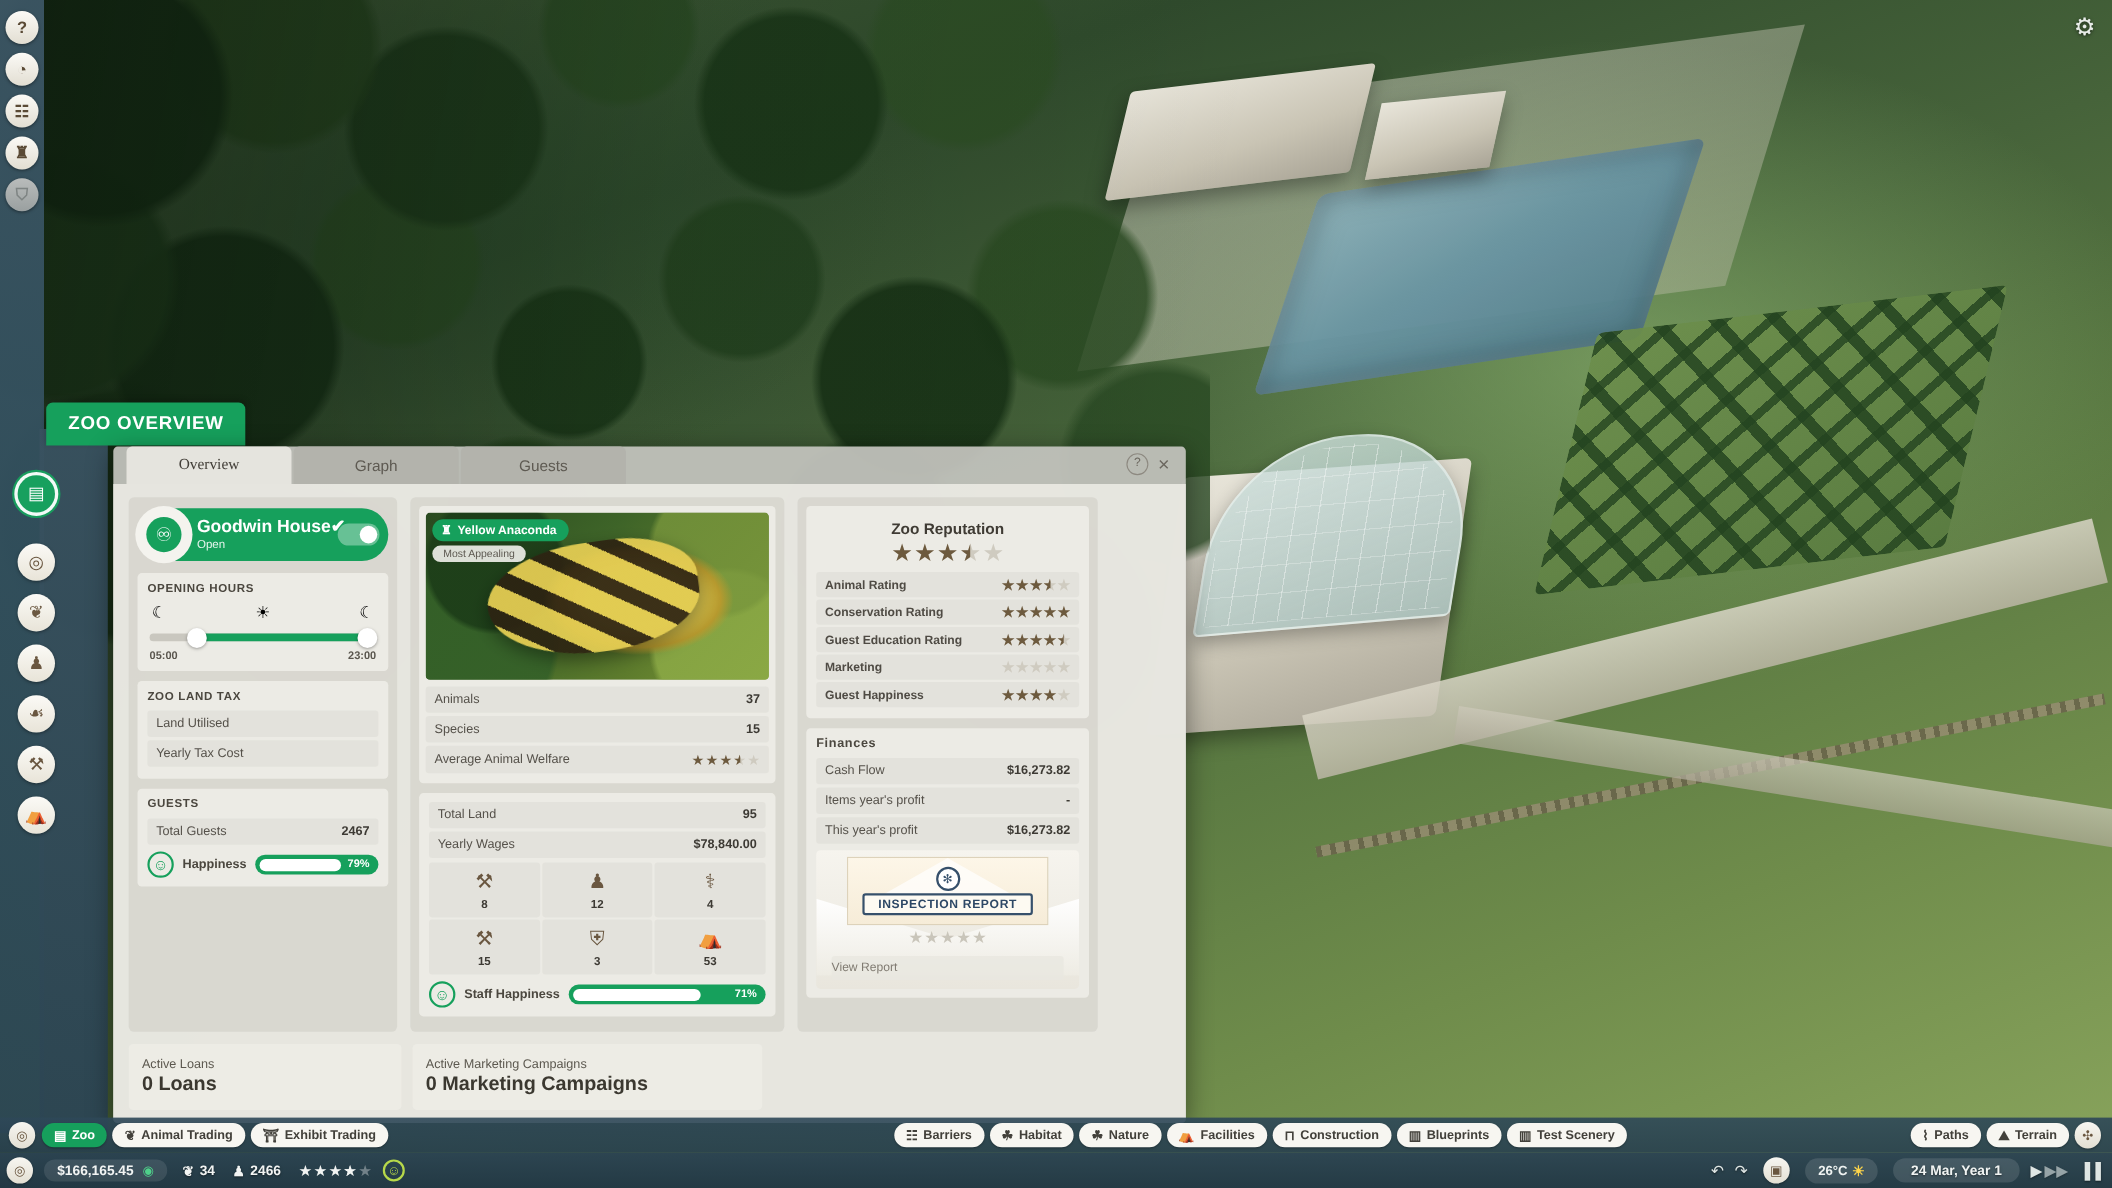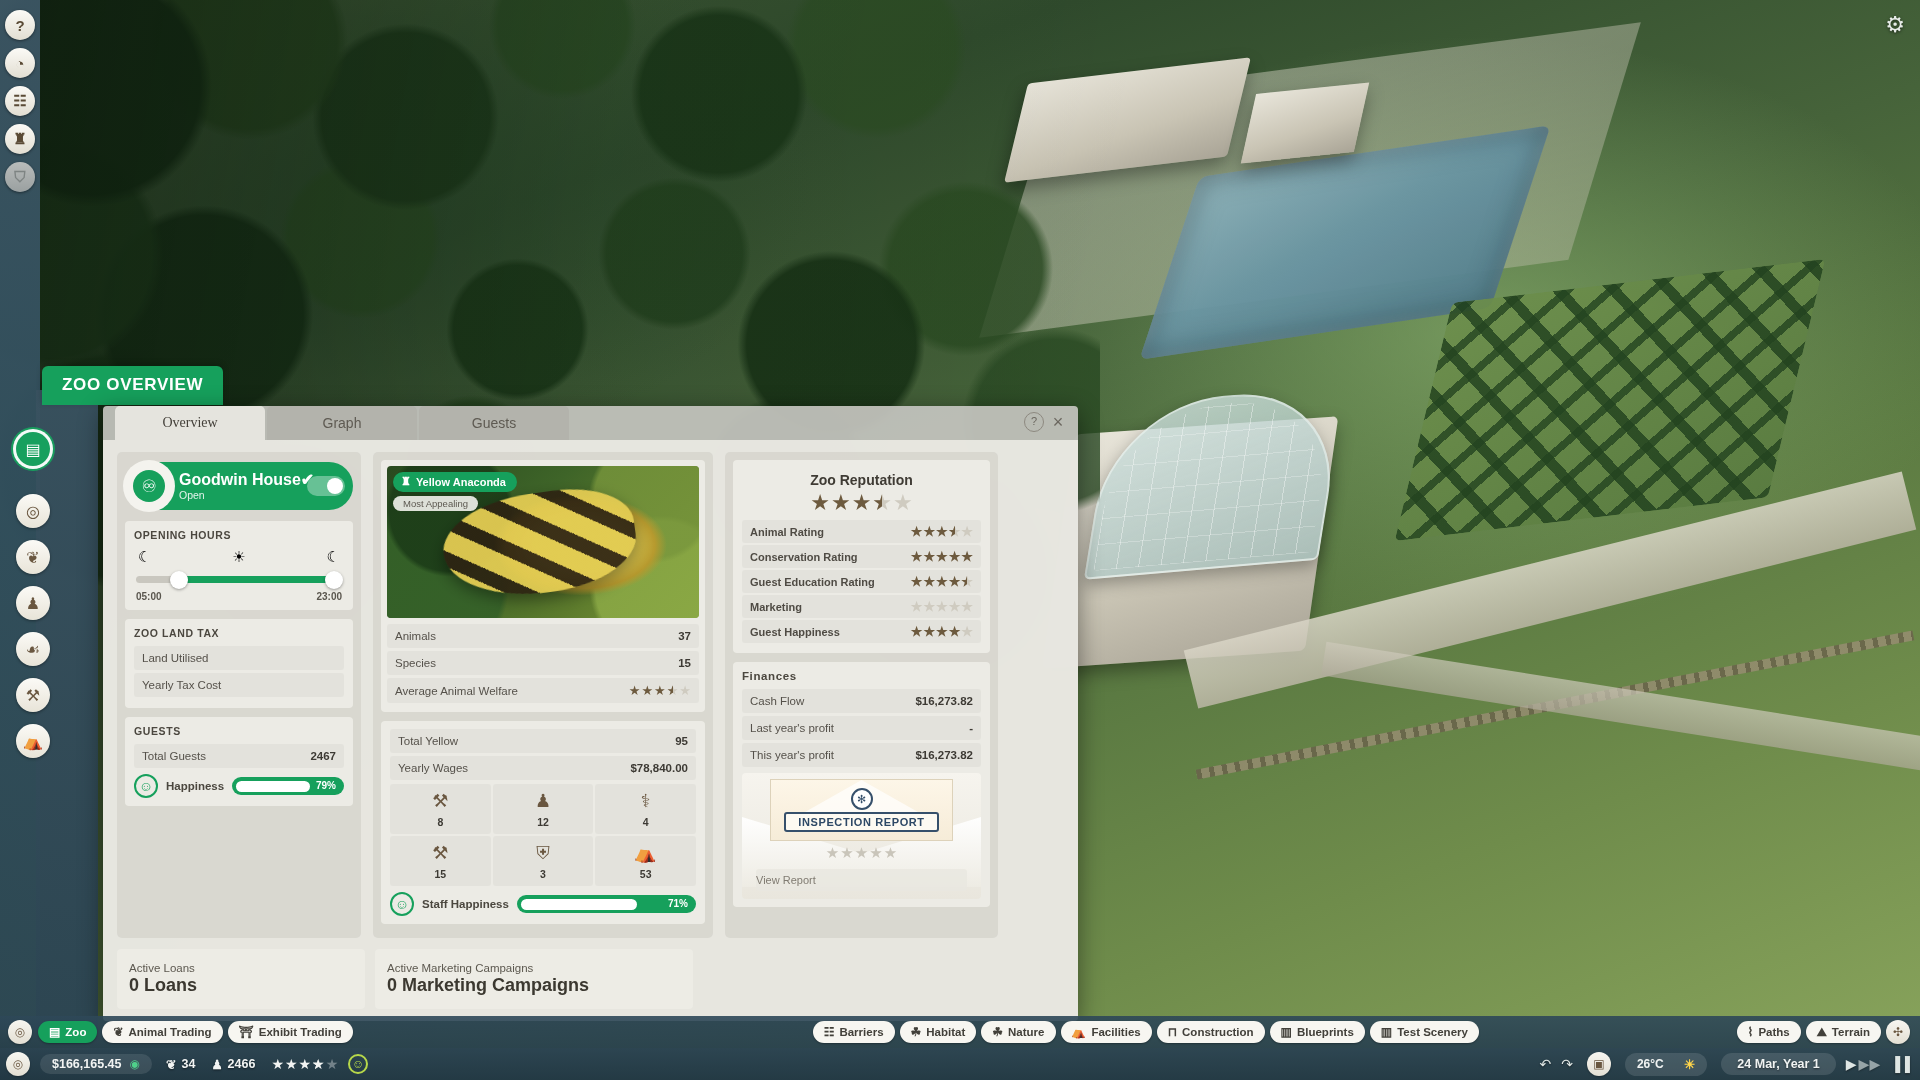--- a/index.html
+++ b/index.html
@@ -413,21 +413,21 @@
   .money-pill {
     display: inline-flex; align-items: center; gap: 8px;
     background: rgba(255,255,255,.1); border-radius: 13px; padding: 3px 12px;
   }
   .date-pill {
     background: rgba(255,255,255,.12); border-radius: 13px;
     padding: 4px 16px; color: #f0f3f2; font-size: 12.5px; font-weight: bold;
     text-shadow: 0 1px 2px rgba(0,0,0,.5);
   }
   .temp-pill {
-    display: inline-flex; align-items: center; gap: 20px;
+    display: inline-flex; align-items: center; gap: 4px;
     background: rgba(255,255,255,.12); border-radius: 13px;
     padding: 4px 12px; color: #f0f3f2; font-size: 12px; font-weight: bold;
   }
   .ctrl-ico { color: #dfe6e4; font-size: 14px; margin-left: 10px; cursor: pointer; text-shadow: 0 1px 2px rgba(0,0,0,.5); }
   .bar-stars .star { font-size: 14px; color: #f2f4f3; }
   .bar-stars .star.empty { color: rgba(255,255,255,.35); }
   .bar-stars .star.half:after { color: #f2f4f3; }
 </style>
 </head>
 <body>
@@ -572,21 +572,21 @@
                   <span class="star">★</span>
                   <span class="star">★</span>
                   <span class="star half">★</span>
                   <span class="star empty">★</span>
                 </span>
             </div>
           </div>
 
           <div class="card">
             <div class="kv-row">
-              <span>Total Yellow</span>
+              <span>Total Land</span>
               <span class="val">95</span>
             </div>
             <div class="kv-row">
               <span>Yearly Wages</span>
               <span class="val">$78,840.00</span>
             </div>
             <div class="staff-grid">
               <div class="staff-cell">
                 <div class="staff-ico">⚒</div>
                 <div class="staff-n">8</div>
@@ -685,21 +685,21 @@
             </div>
           </div>
 
           <div class="card">
             <div class="sec-title" style="font-size:11.5px">Finances</div>
             <div class="kv-row">
               <span>Cash Flow</span>
               <span class="val">$16,273.82</span>
             </div>
             <div class="kv-row">
-              <span>Last year's profit</span>
+              <span>Items year's profit</span>
               <span class="val">-</span>
             </div>
             <div class="kv-row">
               <span>This year's profit</span>
               <span class="val">$16,273.82</span>
             </div>
 
             <div class="inspection">
               <div class="env-flap"></div>
               <div class="letter">

